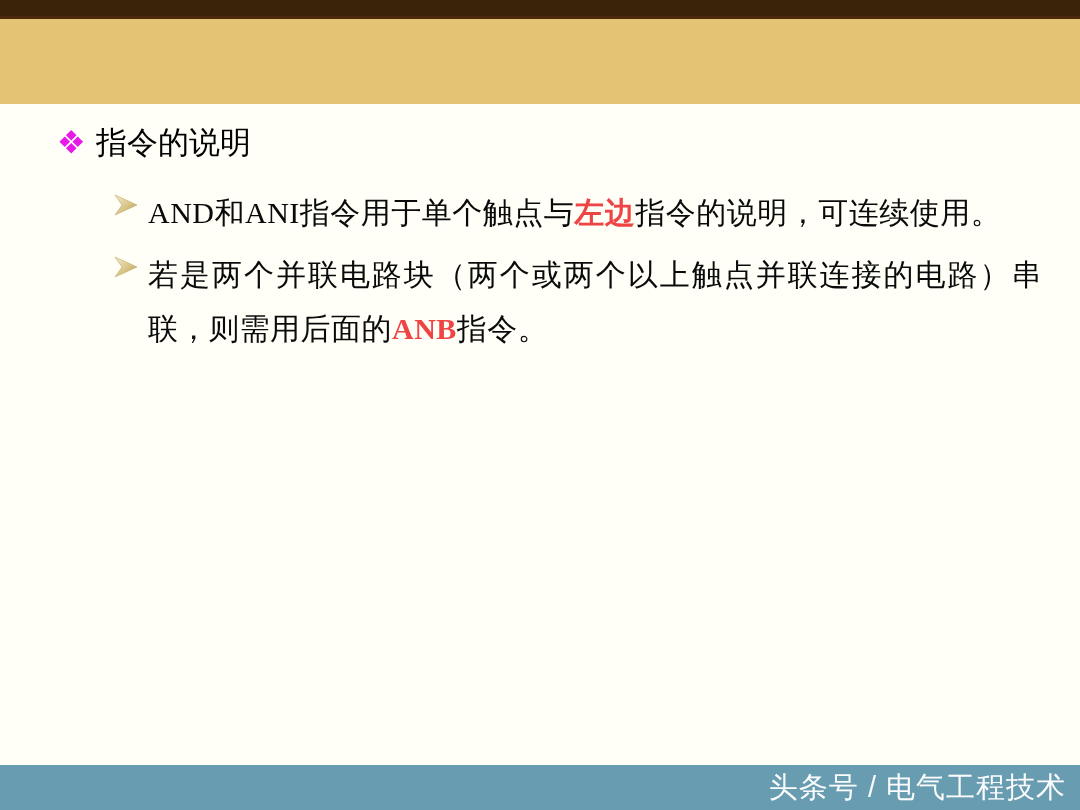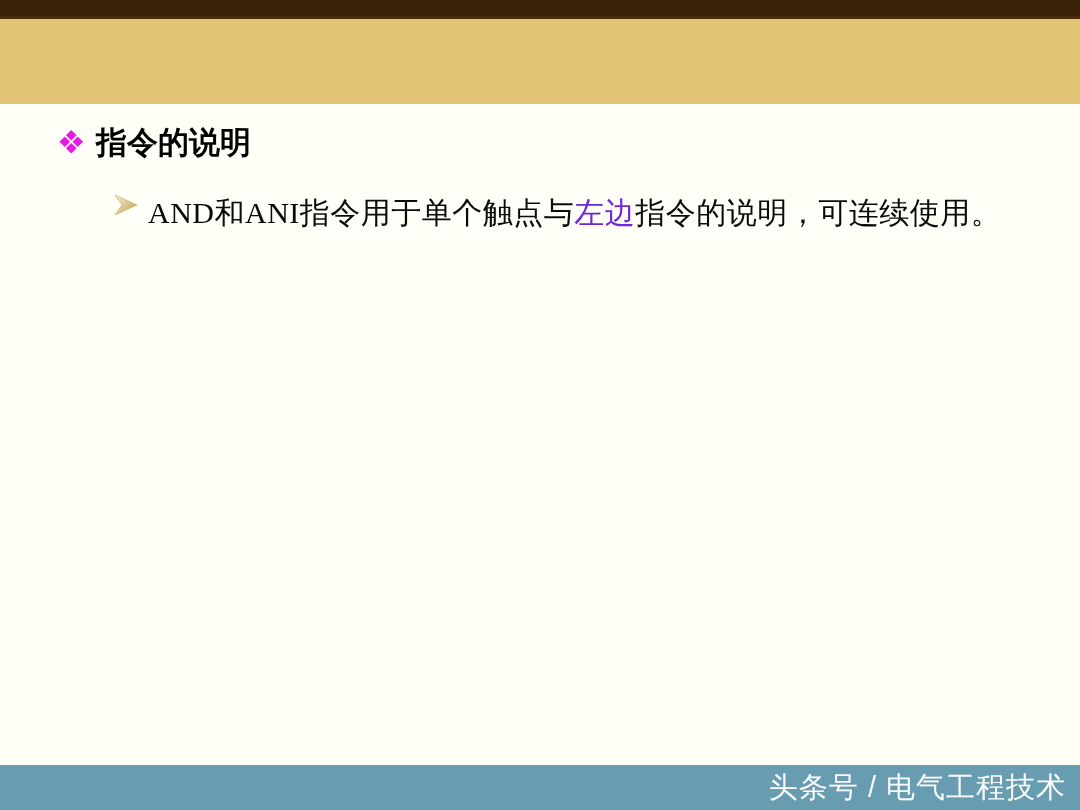--- a/index.html
+++ b/index.html
@@ -84,21 +84,20 @@
     height: 34px;
     flex: 0 0 26px;
     position: relative;
     margin-right: 12px;
   }
   .lvl1-text {
     font-size: 31px;
     line-height: 34px;
     color: #000000;
     white-space: nowrap;
-    font-weight: bold;
   }
 
   .lvl2-list {
     position: absolute;
     left: 112px;
     top: 82px;
     width: 930px;
   }
   .lvl2 {
     display: flex;
@@ -115,22 +114,22 @@
   .lvl2-text {
     font-size: 30px;
     line-height: 54px;
     color: #0a0a0a;
     flex: 1;
     text-align: justify;
     text-justify: inter-ideograph;
     letter-spacing: 0.5px;
   }
   .hl-red {
-    color: #6d28d9;
-    font-weight: normal;
+    color: #ef4444;
+    font-weight: bold;
   }
 
   
   .footer-gap {
     position: absolute;
     left: 0;
     top: 745px;
     width: 1080px;
     height: 20px;
     background: #fffff7;
@@ -197,20 +196,28 @@
                 <stop offset="100%" stop-color="#b59a4e"></stop>
               </linearGradient>
             </defs>
             <polygon points="3,5 25,15 3,25 10,15" fill="url(#ag1)" stroke="#c8b173" stroke-width="0.7"></polygon>
           </svg>
         </span>
         <span class="lvl2-text"><span>AND和ANI指令用于单个触点与</span><span class="hl-red">左边</span><span>指令的说明，可连续使用。</span></span>
       </div>
 
 
+      <div class="lvl2">
+        <span class="bullet-arrow">
+          <svg viewBox="0 0 28 30" width="28" height="30" aria-hidden="true">
+            <polygon points="3,5 25,15 3,25 10,15" fill="url(#ag1)" stroke="#c8b173" stroke-width="0.7"></polygon>
+          </svg>
+        </span>
+        <span class="lvl2-text"><span>若是两个并联电路块（两个或两个以上触点并联连接的电路）串联，则需用后面的</span><span class="hl-red">ANB</span><span>指令。</span></span>
+      </div>
 
     </div>
   </div>
 
   <div class="footer-gap"></div>
   <div class="footer-bar">
     <span class="footer-watermark">头条号 / 电气工程技术</span>
   </div>
 
 </div>

